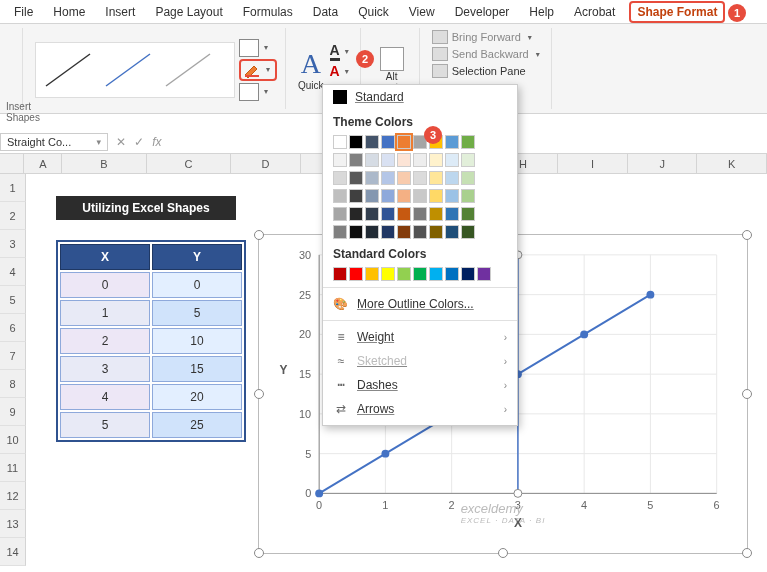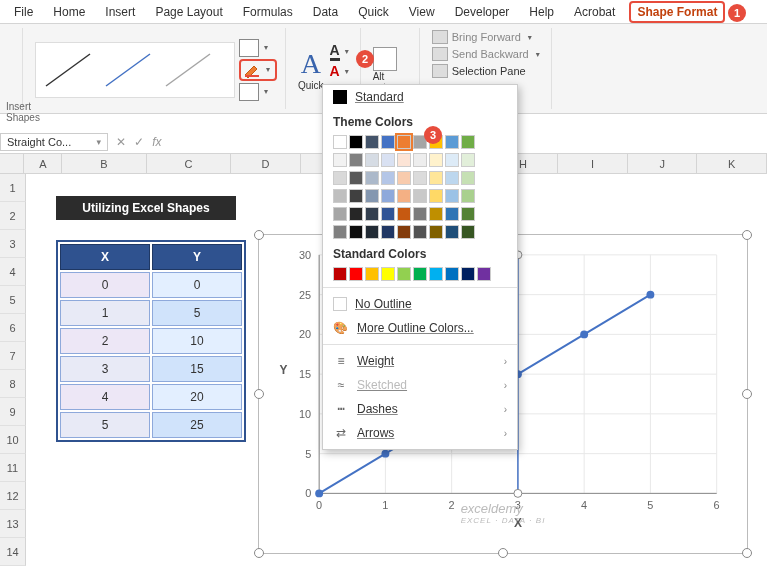--- a/index.html
+++ b/index.html
@@ -24,21 +24,21 @@
 .fill-swatch { width: 20px; height: 18px; border: 1px solid #888; background: #fff; }
 .outline-btn { border: 2px solid #e74c3c; border-radius: 4px; padding: 1px 2px; display: flex; align-items: center; }
 .pen-icon { width: 18px; height: 16px; display: inline-block; }
 .dropdown-arrow { width: 10px; font-size: 8px; color: #666; text-align: center; }
 .wordart-group { display: flex; align-items: center; gap: 6px; }
 .wordart-a { font-size: 28px; font-family: "Times New Roman", serif; color: #3964ad; }
 .quick-label { font-size: 10px; }
 .font-mods { display: flex; flex-direction: column; gap: 2px; }
 .font-mod { display:flex; align-items:center; gap:2px; }
 .underline-a { font-size: 14px; font-weight: bold; }
-.alt-text-btn { display: flex; flex-direction: column; width: 38px; }
+.alt-text-btn { display: flex; flex-direction: column; align-items: center; width: 38px; }
 .alt-icon { width: 24px; height: 24px; border: 1px solid #999; background: #fff; }
 .arrange-col { display: flex; flex-direction: column; gap: 3px; }
 .arrange-item { display: flex; align-items: center; gap: 4px; font-size: 11px; color: #888; cursor: pointer; }
 .arrange-item.enabled { color: #333; }
 .arr-icon { width: 16px; height: 14px; background: #ddd; border: 1px solid #aaa; }
 .size-col { display:flex; flex-direction:column; align-items:center; gap:2px; }
 .badge { position: absolute; width: 18px; height: 18px; background: #e74c3c; color: #fff; border-radius: 50%; font-size: 11px; font-weight: bold; display: flex; align-items: center; justify-content: center; z-index: 50; }
 
 .namebox-bar { display: flex; align-items: center; height: 24px; border-bottom: 1px solid #d4d4d4; margin-top: 16px; }
 .namebox { width: 108px; border: 1px solid #ccc; padding: 2px 6px; font-size: 11px; display:flex; justify-content:space-between; align-items:center; }
@@ -428,24 +428,20 @@
       <div class="sw" style="background: rgb(255, 255, 0);"></div>
       <div class="sw" style="background: rgb(146, 208, 80);"></div>
       <div class="sw" style="background: rgb(0, 176, 80);"></div>
       <div class="sw" style="background: rgb(0, 176, 240);"></div>
       <div class="sw" style="background: rgb(0, 112, 192);"></div>
       <div class="sw" style="background: rgb(0, 32, 96);"></div>
       <div class="sw" style="background: rgb(112, 48, 160);"></div>
     </div>
   <div class="dd-sep"></div>
   <div class="dd-row">
-      <div class="no-outline-sw"></div>
-      <span class="underline">No Outline</span>
-    </div>
-  <div class="dd-row">
       <div class="dd-icon">🎨</div>
       <span class="underline">More Outline Colors...</span>
     </div>
   <div class="dd-sep"></div>
   <div class="dd-row">
       <div class="dd-icon">≡</div>
       <span class="underline">Weight</span>
       <span class="chev">›</span>
     </div>
   <div class="dd-row" style="color:#bbb">

